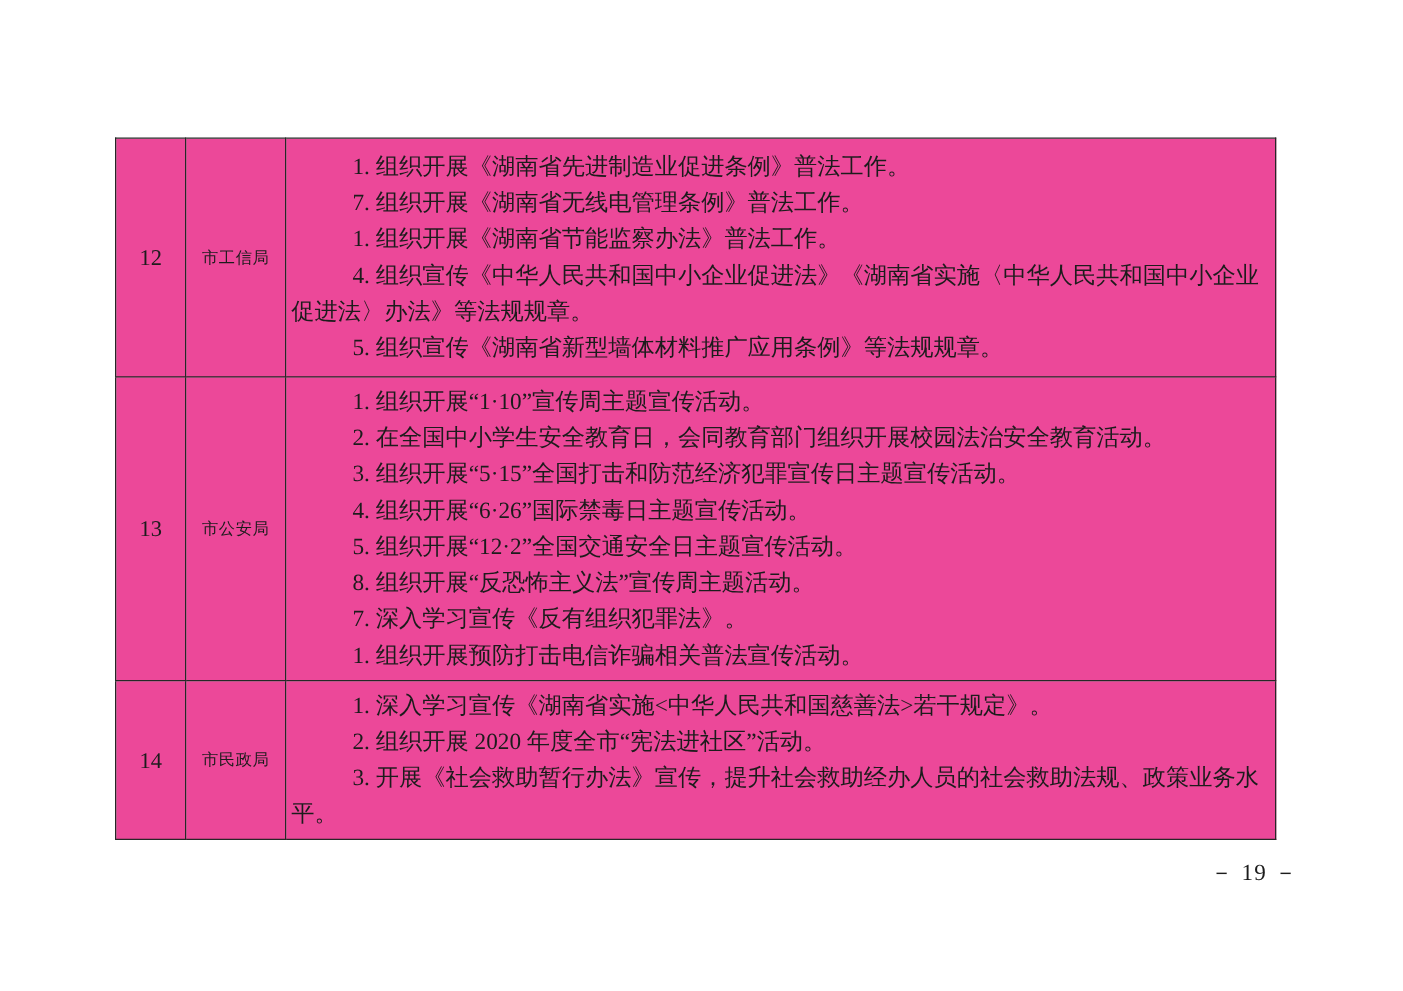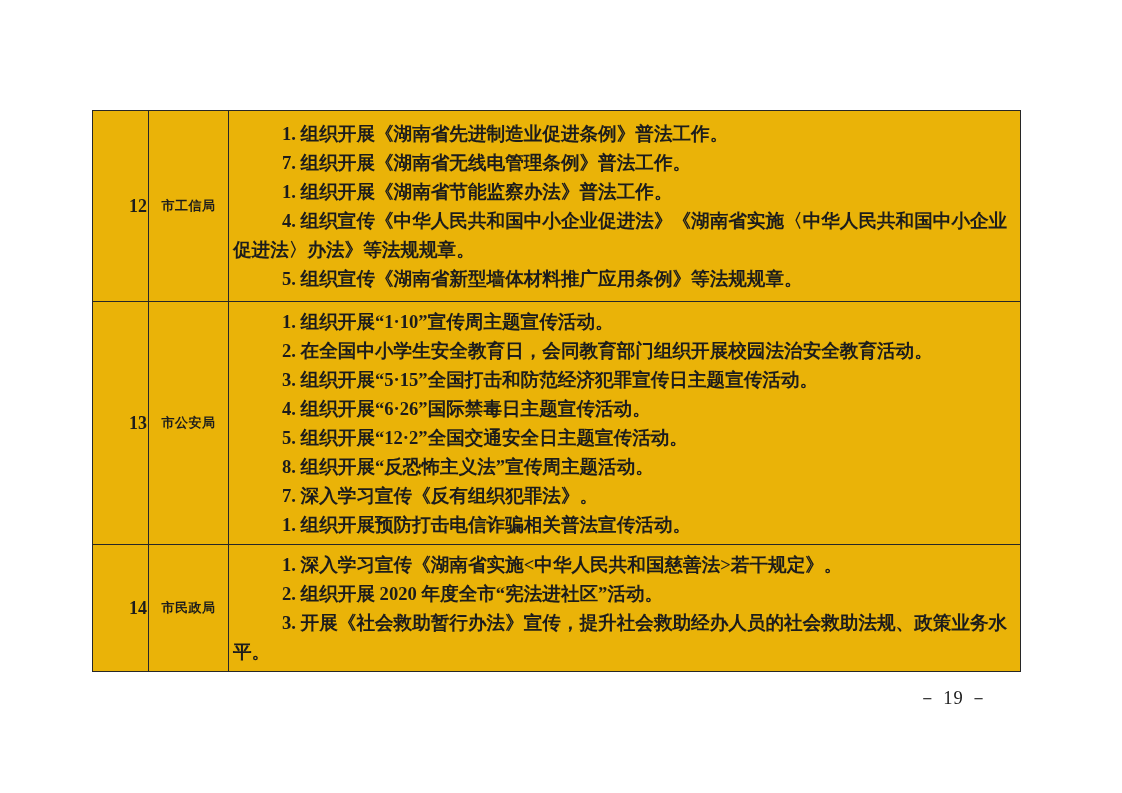--- a/index.html
+++ b/index.html
@@ -15,28 +15,27 @@
   table.doc-table {
     position: absolute;
     left: 92px;
     top: 110px;
     width: 928px;
     border-collapse: collapse;
     table-layout: fixed;
   }
   .doc-table td {
     border: 1.5px solid #272727;
-    background: #eab308;
-    font-weight: bold;
+    background: #ec4899;
   }
   col.col-index { width: 56px; }
   col.col-dept  { width: 80px; }
   col.col-tasks { width: 792px; }
   td.cell-index {
-    text-align: right;
+    text-align: center;
     vertical-align: middle;
     font-size: 18px;
   }
   td.cell-dept {
     text-align: center;
     vertical-align: middle;
     font-size: 13px;
     letter-spacing: 0.5px;
   }
   td.cell-tasks {
@@ -49,21 +48,21 @@
     margin: 0;
     text-indent: 49px;
     word-break: break-all;
   }
   tr.row-12 { height: 191px; }
   tr.row-13 { height: 230px; }
   tr.row-14 { height: 126px; }
   .page-number {
     position: absolute;
     top: 685px;
-    left: 918px;
+    left: 968px;
     width: 70px;
     text-align: center;
     font-size: 18.5px;
     letter-spacing: 1px;
     white-space: nowrap;
   }
 </style>
 </head>
 <body>
 

